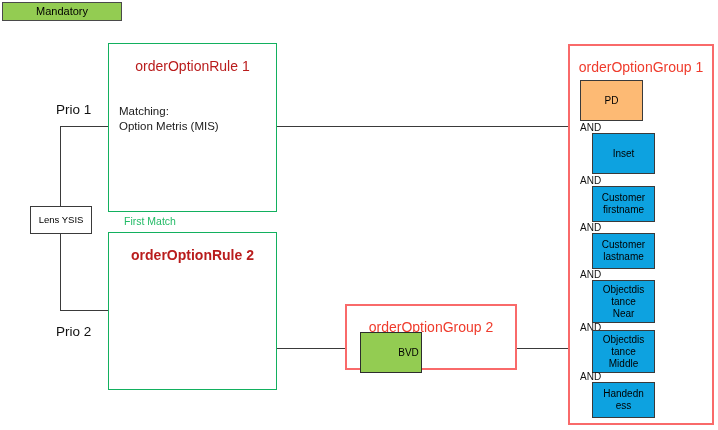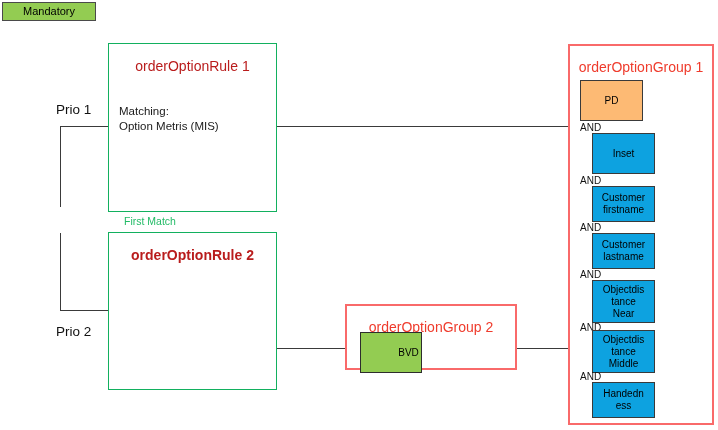--- a/index.html
+++ b/index.html
@@ -14,21 +14,21 @@
 
   
   .legend-box{
     position:absolute;
     box-sizing:border-box;
     border:1px solid #4a4a4a;
     display:flex;align-items:center;justify-content:center;
     font-size:11px;color:#000;
     line-height:1;
   }
-  #legend-mandatory{left:2px;top:2px;width:94px;height:19px;background:#93CC52;}
+  #legend-mandatory{left:2px;top:2px;width:120px;height:19px;background:#93CC52;}
   #legend-optional{left:101px;top:2px;width:97px;height:19px;background:#0DA2E0;}
 
   
   .frame{
     position:absolute;
     box-sizing:border-box;
     background:#ffffff;
   }
   .frame-title{
     position:absolute;
@@ -151,20 +151,23 @@
 
   <div class="line hline" style="left:277px;top:126px;width:292px;"></div>
 
   <div class="line hline" style="left:277px;top:348px;width:69px;"></div>
 
   <div class="line hline" style="left:517px;top:348px;width:52px;"></div>
 
   <div class="prio-label" id="prio1">Prio 1</div>
   <div class="prio-label" id="prio2">Prio 2</div>
 
+  <div id="lens-node">
+    <span>Lens YSIS</span>
+  </div>
 
   <div class="frame rule-frame" id="rule1">
     <div class="frame-title">orderOptionRule 1</div>
     <div id="rule1-body">Matching:
 Option Metris (MIS)</div>
   </div>
 
   <div id="first-match">First Match</div>
 
   <div class="frame rule-frame" id="rule2">

